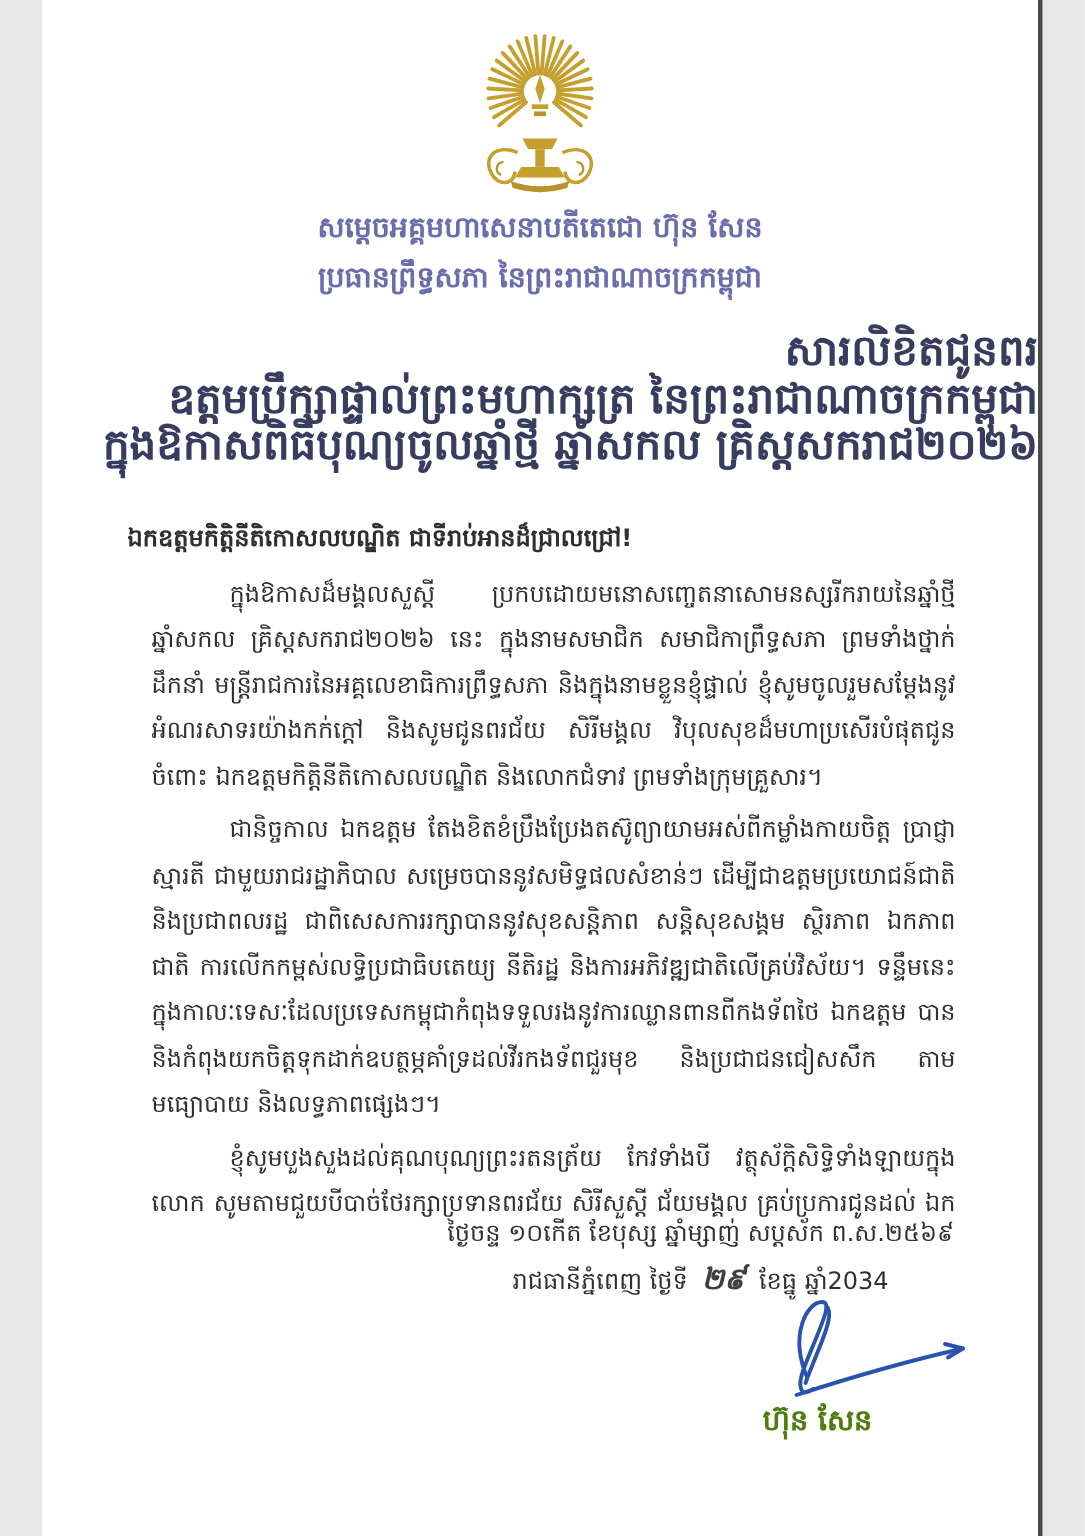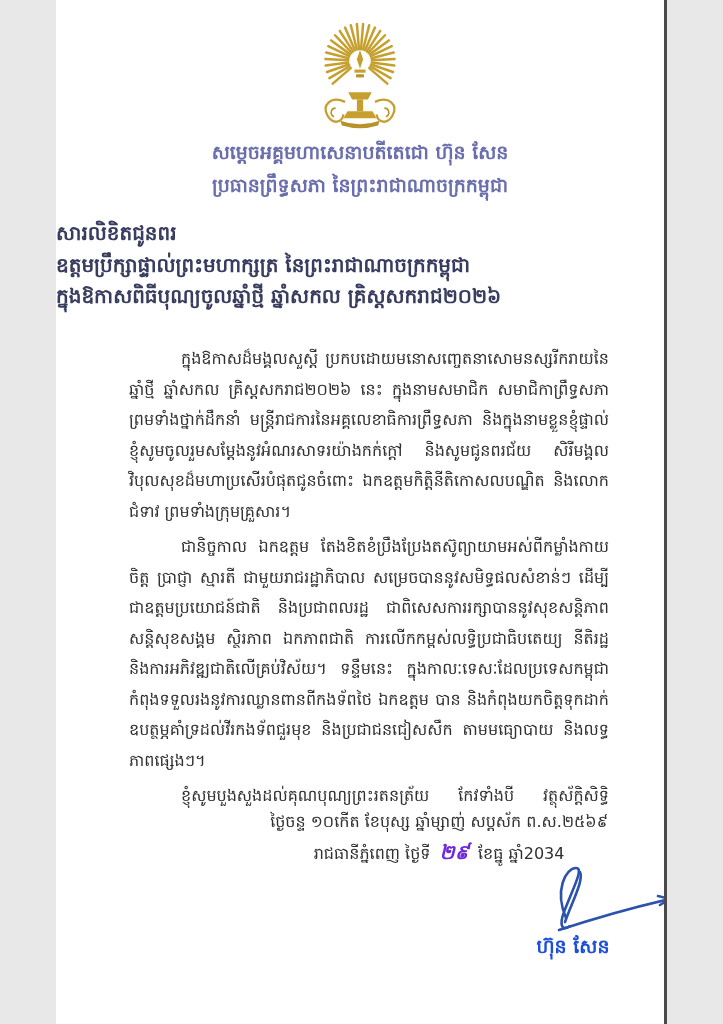--- a/index.html
+++ b/index.html
@@ -1,43 +1,43 @@
 <!DOCTYPE html>
 <html><head>
 <meta charset="utf-8">
 <style>
   html,body{margin:0;padding:0;background:#e8e8e8;}
   .page{
-    position:relative;width:611px;height:1024px;margin:0 auto;
+    position:relative;width:667px;height:1024px;margin:0 auto;
     background:#ffffff;overflow:hidden;
     font-family:"DejaVu Sans","Liberation Sans",sans-serif;
     border-right:3px solid #4a4a4a;box-sizing:border-box;
   }
   
   .emblem{position:absolute;top:20px;left:50%;transform:translateX(-50%);width:130px;height:118px;}
   
   .header-block{position:absolute;top:136px;left:0;right:0;text-align:center;
     color:#6a6ead;font-weight:bold;font-size:19px;line-height:33px;}
   
-  .title-block{position:absolute;top:218px;left:0;right:0;text-align:left;
-    color:#383c5e;font-weight:bold;font-size:20px;line-height:31px;}
+  .title-block{position:absolute;top:218px;left:0;right:0;text-align:right;
+    color:#383c5e;font-weight:bold;font-size:28px;line-height:31px;}
   .title-block .t1{margin-bottom:1px;}
   
   .body-block{position:absolute;top:344px;left:57px;right:55px;height:470px;overflow:hidden;
     color:#2f2f2f;font-size:16px;line-height:30.5px;text-align:justify;}
   .salutation{font-weight:bold;margin:0 0 6px 0;}
   .body-block p.para{margin:0 0 5px 16px;text-indent:52px;}
   
   .date-block{position:absolute;top:806px;right:56px;text-align:center;
     color:#2f2f2f;font-size:16px;line-height:31px;}
-  .hand-day{color:#6d28d9;font-weight:bold;font-style:italic;font-size:20px;padding:0 4px;}
+  .hand-day{color:#404040;font-weight:bold;font-style:italic;font-size:20px;padding:0 4px;}
   
   .signature{position:absolute;top:862px;left:448px;width:190px;height:78px;}
   .sig-name{position:absolute;top:934px;left:452px;width:130px;text-align:center;
-    color:#1d4ed8;font-weight:bold;font-size:19px;}
+    color:#4d7c0f;font-weight:bold;font-size:19px;}
 </style>
 </head>
 <body>
 
 <div class="page">
 
   <svg class="emblem" viewBox="0 0 130 150" xmlns="http://www.w3.org/2000/svg">
     <g id="rays" stroke="#c6a02e" stroke-width="3.2" stroke-linecap="round">
         <line x1="53.17983869589917" y1="61.23492212988487" x2="30.327526841304234" y2="80.93608934030594"></line>
         <line x1="51.726404616198884" y1="58.986534590706164" x2="26.06412020751673" y2="73.89114171754598"></line>
@@ -87,20 +87,21 @@
     <div>ប្រធានព្រឹទ្ធសភា នៃព្រះរាជាណាចក្រកម្ពុជា</div>
   </div>
 
   <div class="title-block">
     <div class="t1">សារលិខិតជូនពរ</div>
     <div>ឧត្តមប្រឹក្សាផ្ទាល់ព្រះមហាក្សត្រ នៃព្រះរាជាណាចក្រកម្ពុជា</div>
     <div>ក្នុងឱកាសពិធីបុណ្យចូលឆ្នាំថ្មី ឆ្នាំសកល គ្រិស្តសករាជ២០២៦</div>
   </div>
 
   <div class="body-block">
+    <p class="salutation">ឯកឧត្តមកិត្តិនីតិកោសលបណ្ឌិត ជាទីរាប់អានដ៏ជ្រាលជ្រៅ!</p>
     <p class="para">ក្នុងឱកាសដ៏មង្គលសួស្តី ប្រកបដោយមនោសញ្ចេតនាសោមនស្សរីករាយនៃឆ្នាំថ្មី ឆ្នាំសកល គ្រិស្តសករាជ២០២៦ នេះ ក្នុងនាមសមាជិក សមាជិកាព្រឹទ្ធសភា ព្រមទាំងថ្នាក់ដឹកនាំ មន្ត្រីរាជការនៃអគ្គលេខាធិការព្រឹទ្ធសភា និងក្នុងនាមខ្លួនខ្ញុំផ្ទាល់ ខ្ញុំសូមចូលរួមសម្តែងនូវអំណរសាទរយ៉ាងកក់ក្តៅ និងសូមជូនពរជ័យ សិរីមង្គល វិបុលសុខដ៏មហាប្រសើរបំផុតជូនចំពោះ ឯកឧត្តមកិត្តិនីតិកោសលបណ្ឌិត និងលោកជំទាវ ព្រមទាំងក្រុមគ្រួសារ។</p>
     <p class="para">ជានិច្ចកាល ឯកឧត្តម តែងខិតខំប្រឹងប្រែងតស៊ូព្យាយាមអស់ពីកម្លាំងកាយចិត្ត ប្រាជ្ញា ស្មារតី ជាមួយរាជរដ្ឋាភិបាល សម្រេចបាននូវសមិទ្ធផលសំខាន់ៗ ដើម្បីជាឧត្តមប្រយោជន៍ជាតិ និងប្រជាពលរដ្ឋ ជាពិសេសការរក្សាបាននូវសុខសន្តិភាព សន្តិសុខសង្គម ស្ថិរភាព ឯកភាពជាតិ ការលើកកម្ពស់លទ្ធិប្រជាធិបតេយ្យ នីតិរដ្ឋ និងការអភិវឌ្ឍជាតិលើគ្រប់វិស័យ។ ទន្ទឹមនេះ ក្នុងកាលៈទេសៈដែលប្រទេសកម្ពុជាកំពុងទទួលរងនូវការឈ្លានពានពីកងទ័ពថៃ ឯកឧត្តម បាន និងកំពុងយកចិត្តទុកដាក់ឧបត្ថម្ភគាំទ្រដល់វីរកងទ័ពជួរមុខ និងប្រជាជនជៀសសឹក តាមមធ្យោបាយ និងលទ្ធភាពផ្សេងៗ។</p>
     <p class="para">ខ្ញុំសូមបួងសួងដល់គុណបុណ្យព្រះរតនត្រ័យ កែវទាំងបី វត្ថុស័ក្តិសិទ្ធិទាំងឡាយក្នុងលោក សូមតាមជួយបីបាច់ថែរក្សាប្រទានពរជ័យ សិរីសួស្តី ជ័យមង្គល គ្រប់ប្រការជូនដល់ ឯកឧត្តម និងលោកជំទាវ ព្រមទាំងក្រុមគ្រួសារ សូមបានប្រកបដោយពុទ្ធពរ និងពរទាំងប្រាំប្រការគឺ អាយុ វណ្ណៈ សុខៈ ពលៈ និងបដិភាណ កុំបីឃ្លៀងឃ្លាតឡើយ។</p>
 
   </div>
 
   <div class="date-block">
     <div>ថ្ងៃចន្ទ ១០កើត ខែបុស្ស ឆ្នាំម្សាញ់ សប្តស័ក ព.ស.២៥៦៩</div>
     <div>
       <span>រាជធានីភ្នំពេញ ថ្ងៃទី</span>

